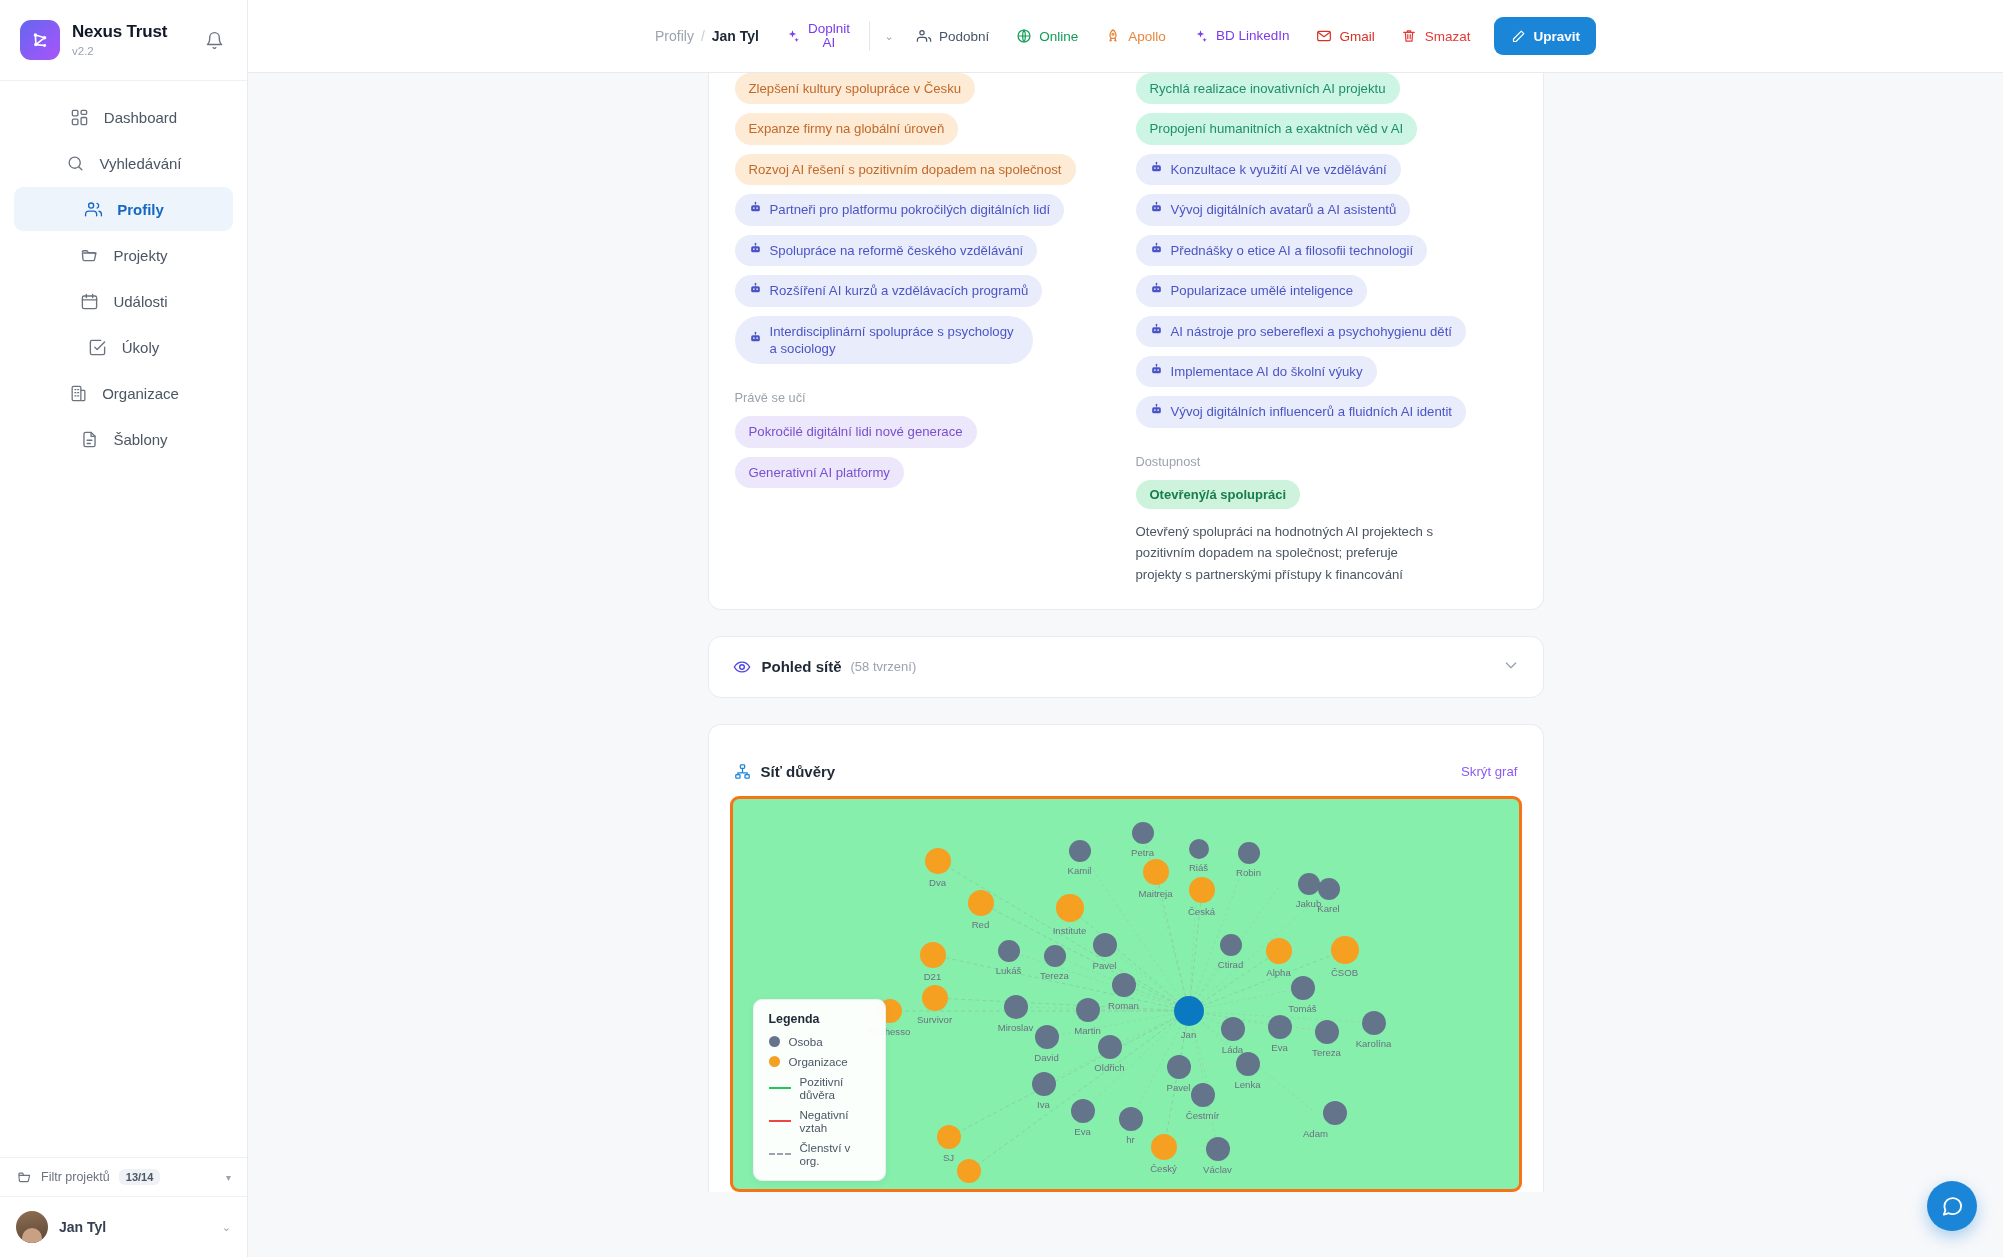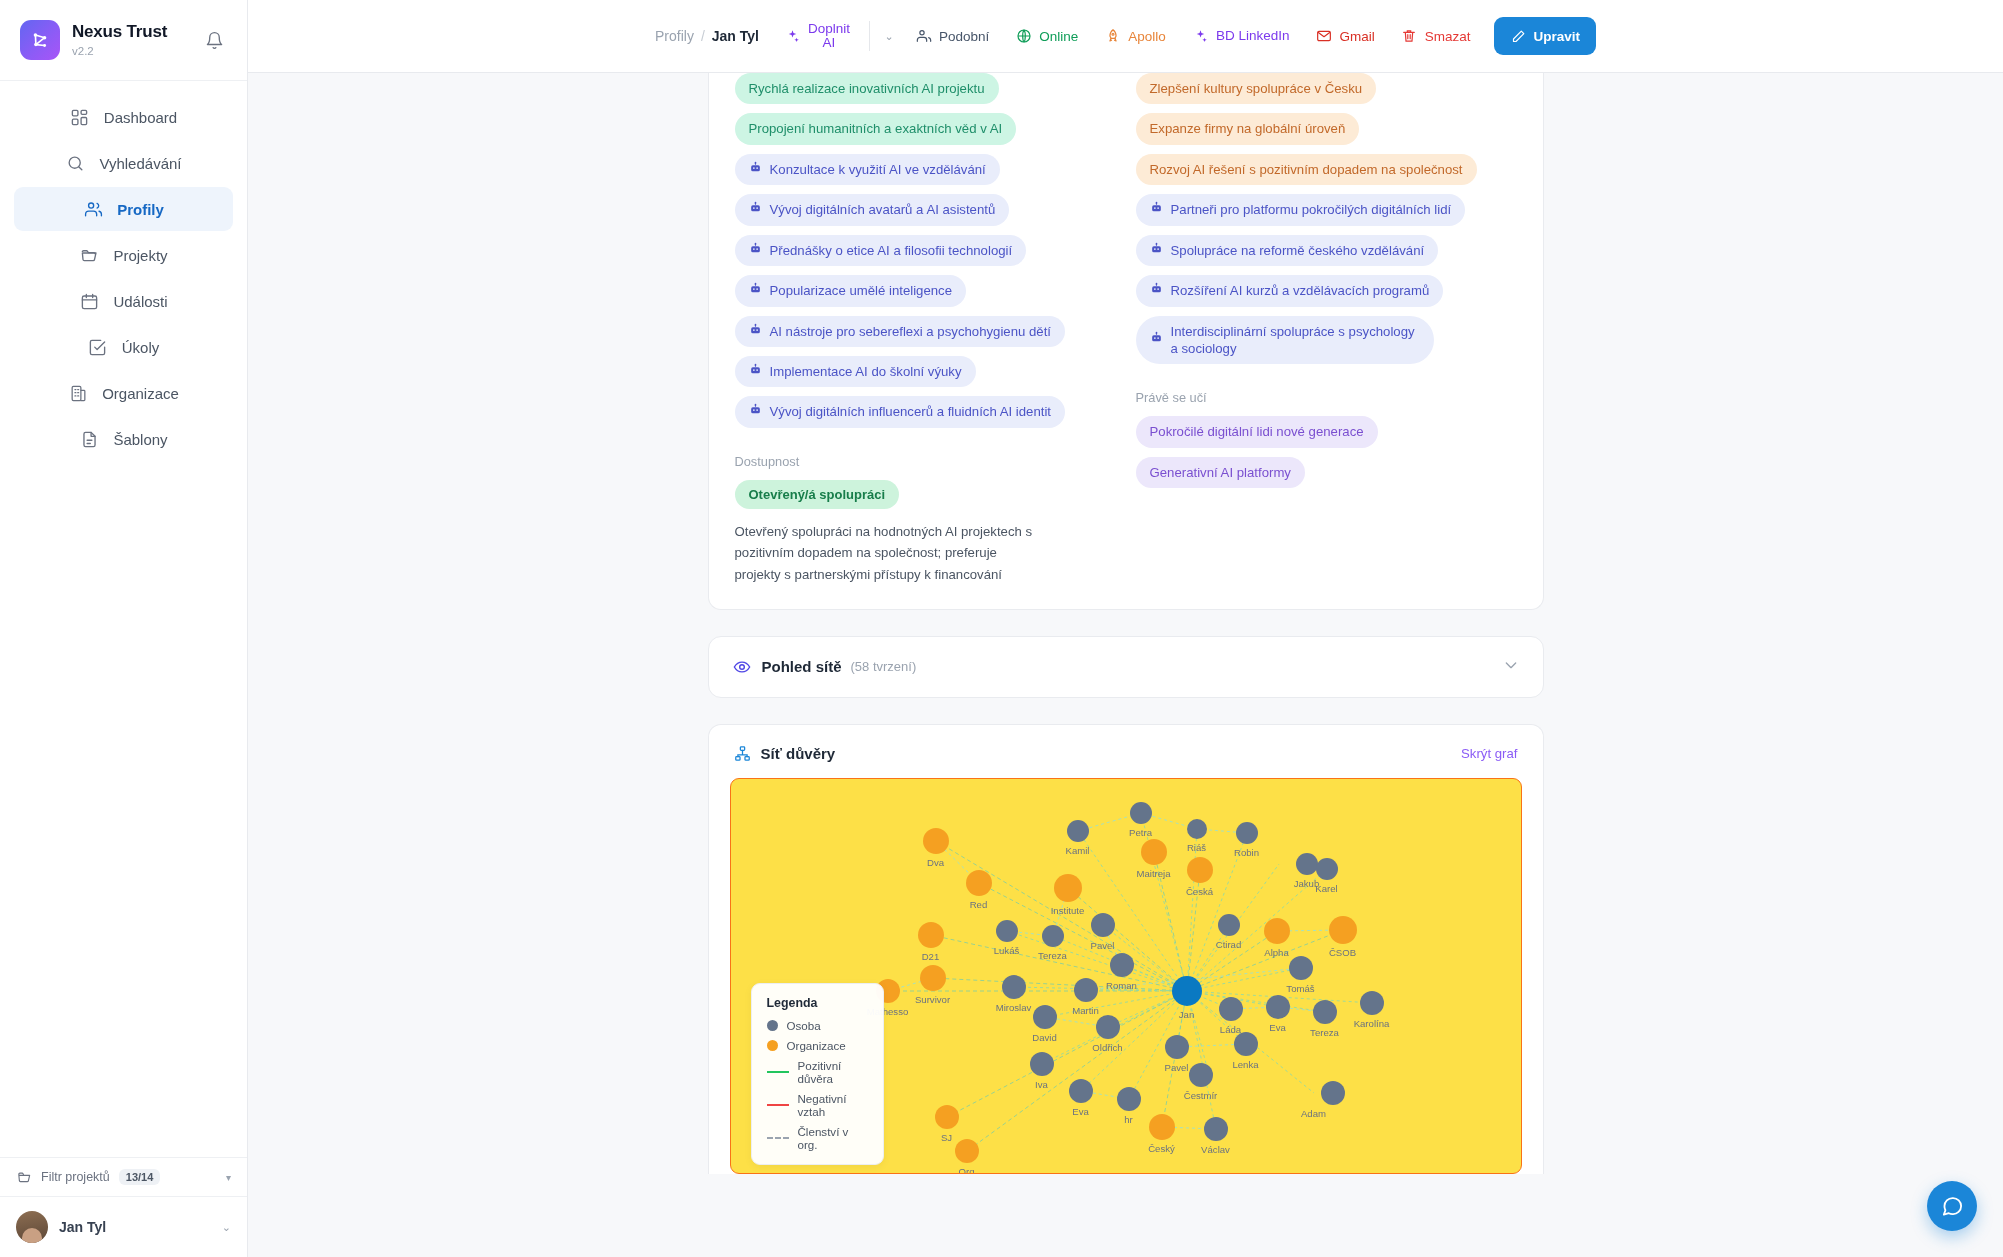--- a/index.html
+++ b/index.html
@@ -128,27 +128,27 @@
     margin-top: 26px; height: 62px; display: flex; align-items: center;
     padding: 0 24px; cursor: pointer;
   }
   .net-eye { color: #4f46e5; display: flex; margin-right: 11px; }
   .net-title { font-size: 15px; font-weight: 700; color: #1f2937; }
   .net-count { font-size: 13px; color: #9aa3af; margin-left: 9px; }
   .net-chev { margin-left: auto; color: #9aa3af; }
 
   
   .card-graph { margin-top: 26px; padding: 20px 21px 0 21px; border-radius: 13px 13px 0 0; border-bottom: none; }
-  .graph-head { display: flex; align-items: center; padding: 0 4px 16px 4px; }
+  .graph-head { display: flex; align-items: center; padding: 0 4px 16px 4px; margin-top: 18px; }
   .graph-ico { color: #1b86d8; display: flex; margin-right: 10px; }
   .graph-title { font-size: 15px; font-weight: 700; color: #1f2937; }
   .graph-hide { margin-left: auto; font-size: 13.2px; color: #8b5cf6; cursor: pointer; }
   .graph-canvas {
-    position: relative; height: 396px; background: #fde047;
-    border: 1px solid #f97316; border-radius: 9px; overflow: hidden;
+    position: relative; height: 396px; background: #86efac;
+    border: 3px solid #f97316; border-radius: 9px; overflow: hidden;
   }
   .graph-canvas svg { position: absolute; inset: 0; display: block; }
 
   .node { position: absolute; transform: translate(-50%,-50%); }
   .node .dot { border-radius: 50%; display: block; }
   .node .nlabel {
     position: absolute; left: 50%; transform: translateX(-50%); top: 100%;
     margin-top: 3px; font-size: 9.6px; color: #6b7280; white-space: nowrap;
   }
   .n-person .dot { background: #64748b; }
@@ -401,105 +401,20 @@
     </header>
 
     <div class="scroll">
       <div class="content">
 
         <div class="card card-tags">
           <div class="cols">
 
             <div class="col">
               <div class="tagwrap">
-                <div class="tag tag-green">
-                    <span>Rychlá realizace inovativních AI projektu</span>
-                  </div>
-                <div class="tag tag-green">
-                    <span>Propojení humanitních a exaktních věd v AI</span>
-                  </div>
-                <div class="tag tag-blue">
-                    <span class="bot"><svg width="13" height="13" viewBox="0 0 24 24" fill="currentColor">
-                        <rect x="4" y="8" width="16" height="11" rx="3"></rect>
-                        <rect x="11" y="3" width="2" height="4" rx="1"></rect>
-                        <circle cx="12" cy="2.8" r="1.6"></circle>
-                        <circle cx="9" cy="13" r="1.6" fill="#e9edfb"></circle>
-                        <circle cx="15" cy="13" r="1.6" fill="#e9edfb"></circle>
-                      </svg></span>
-                    <span>Konzultace k využití AI ve vzdělávání</span>
-                  </div>
-                <div class="tag tag-blue">
-                    <span class="bot"><svg width="13" height="13" viewBox="0 0 24 24" fill="currentColor">
-                        <rect x="4" y="8" width="16" height="11" rx="3"></rect>
-                        <rect x="11" y="3" width="2" height="4" rx="1"></rect>
-                        <circle cx="12" cy="2.8" r="1.6"></circle>
-                        <circle cx="9" cy="13" r="1.6" fill="#e9edfb"></circle>
-                        <circle cx="15" cy="13" r="1.6" fill="#e9edfb"></circle>
-                      </svg></span>
-                    <span>Vývoj digitálních avatarů a AI asistentů</span>
-                  </div>
-                <div class="tag tag-blue">
-                    <span class="bot"><svg width="13" height="13" viewBox="0 0 24 24" fill="currentColor">
-                        <rect x="4" y="8" width="16" height="11" rx="3"></rect>
-                        <rect x="11" y="3" width="2" height="4" rx="1"></rect>
-                        <circle cx="12" cy="2.8" r="1.6"></circle>
-                        <circle cx="9" cy="13" r="1.6" fill="#e9edfb"></circle>
-                        <circle cx="15" cy="13" r="1.6" fill="#e9edfb"></circle>
-                      </svg></span>
-                    <span>Přednášky o etice AI a filosofii technologií</span>
-                  </div>
-                <div class="tag tag-blue">
-                    <span class="bot"><svg width="13" height="13" viewBox="0 0 24 24" fill="currentColor">
-                        <rect x="4" y="8" width="16" height="11" rx="3"></rect>
-                        <rect x="11" y="3" width="2" height="4" rx="1"></rect>
-                        <circle cx="12" cy="2.8" r="1.6"></circle>
-                        <circle cx="9" cy="13" r="1.6" fill="#e9edfb"></circle>
-                        <circle cx="15" cy="13" r="1.6" fill="#e9edfb"></circle>
-                      </svg></span>
-                    <span>Popularizace umělé inteligence</span>
-                  </div>
-                <div class="tag tag-blue">
-                    <span class="bot"><svg width="13" height="13" viewBox="0 0 24 24" fill="currentColor">
-                        <rect x="4" y="8" width="16" height="11" rx="3"></rect>
-                        <rect x="11" y="3" width="2" height="4" rx="1"></rect>
-                        <circle cx="12" cy="2.8" r="1.6"></circle>
-                        <circle cx="9" cy="13" r="1.6" fill="#e9edfb"></circle>
-                        <circle cx="15" cy="13" r="1.6" fill="#e9edfb"></circle>
-                      </svg></span>
-                    <span>AI nástroje pro sebereflexi a psychohygienu dětí</span>
-                  </div>
-                <div class="tag tag-blue">
-                    <span class="bot"><svg width="13" height="13" viewBox="0 0 24 24" fill="currentColor">
-                        <rect x="4" y="8" width="16" height="11" rx="3"></rect>
-                        <rect x="11" y="3" width="2" height="4" rx="1"></rect>
-                        <circle cx="12" cy="2.8" r="1.6"></circle>
-                        <circle cx="9" cy="13" r="1.6" fill="#e9edfb"></circle>
-                        <circle cx="15" cy="13" r="1.6" fill="#e9edfb"></circle>
-                      </svg></span>
-                    <span>Implementace AI do školní výuky</span>
-                  </div>
-                <div class="tag tag-blue">
-                    <span class="bot"><svg width="13" height="13" viewBox="0 0 24 24" fill="currentColor">
-                        <rect x="4" y="8" width="16" height="11" rx="3"></rect>
-                        <rect x="11" y="3" width="2" height="4" rx="1"></rect>
-                        <circle cx="12" cy="2.8" r="1.6"></circle>
-                        <circle cx="9" cy="13" r="1.6" fill="#e9edfb"></circle>
-                        <circle cx="15" cy="13" r="1.6" fill="#e9edfb"></circle>
-                      </svg></span>
-                    <span>Vývoj digitálních influencerů a fluidních AI identit</span>
-                  </div>
-              </div>
-
-              <div class="sec-label">Dostupnost</div>
-              <div class="avail-badge">Otevřený/á spolupráci</div>
-              <div class="avail-text">Otevřený spolupráci na hodnotných AI projektech s pozitivním dopadem na společnost; preferuje projekty s partnerskými přístupy k financování</div>
-            </div>
-
-            <div class="col">
-              <div class="tagwrap">
                 <div class="tag tag-orange">
                     <span>Zlepšení kultury spolupráce v Česku</span>
                   </div>
                 <div class="tag tag-orange">
                     <span>Expanze firmy na globální úroveň</span>
                   </div>
                 <div class="tag tag-orange">
                     <span>Rozvoj AI řešení s pozitivním dopadem na společnost</span>
                   </div>
                 <div class="tag tag-blue">
@@ -546,20 +461,105 @@
 
               <div class="sec-label">Právě se učí</div>
               <div class="tagwrap">
                 <div class="tag tag-purple">
                     <span>Pokročilé digitální lidi nové generace</span>
                   </div>
                 <div class="tag tag-purple">
                     <span>Generativní AI platformy</span>
                   </div>
               </div>
+            </div>
+
+            <div class="col">
+              <div class="tagwrap">
+                <div class="tag tag-green">
+                    <span>Rychlá realizace inovativních AI projektu</span>
+                  </div>
+                <div class="tag tag-green">
+                    <span>Propojení humanitních a exaktních věd v AI</span>
+                  </div>
+                <div class="tag tag-blue">
+                    <span class="bot"><svg width="13" height="13" viewBox="0 0 24 24" fill="currentColor">
+                        <rect x="4" y="8" width="16" height="11" rx="3"></rect>
+                        <rect x="11" y="3" width="2" height="4" rx="1"></rect>
+                        <circle cx="12" cy="2.8" r="1.6"></circle>
+                        <circle cx="9" cy="13" r="1.6" fill="#e9edfb"></circle>
+                        <circle cx="15" cy="13" r="1.6" fill="#e9edfb"></circle>
+                      </svg></span>
+                    <span>Konzultace k využití AI ve vzdělávání</span>
+                  </div>
+                <div class="tag tag-blue">
+                    <span class="bot"><svg width="13" height="13" viewBox="0 0 24 24" fill="currentColor">
+                        <rect x="4" y="8" width="16" height="11" rx="3"></rect>
+                        <rect x="11" y="3" width="2" height="4" rx="1"></rect>
+                        <circle cx="12" cy="2.8" r="1.6"></circle>
+                        <circle cx="9" cy="13" r="1.6" fill="#e9edfb"></circle>
+                        <circle cx="15" cy="13" r="1.6" fill="#e9edfb"></circle>
+                      </svg></span>
+                    <span>Vývoj digitálních avatarů a AI asistentů</span>
+                  </div>
+                <div class="tag tag-blue">
+                    <span class="bot"><svg width="13" height="13" viewBox="0 0 24 24" fill="currentColor">
+                        <rect x="4" y="8" width="16" height="11" rx="3"></rect>
+                        <rect x="11" y="3" width="2" height="4" rx="1"></rect>
+                        <circle cx="12" cy="2.8" r="1.6"></circle>
+                        <circle cx="9" cy="13" r="1.6" fill="#e9edfb"></circle>
+                        <circle cx="15" cy="13" r="1.6" fill="#e9edfb"></circle>
+                      </svg></span>
+                    <span>Přednášky o etice AI a filosofii technologií</span>
+                  </div>
+                <div class="tag tag-blue">
+                    <span class="bot"><svg width="13" height="13" viewBox="0 0 24 24" fill="currentColor">
+                        <rect x="4" y="8" width="16" height="11" rx="3"></rect>
+                        <rect x="11" y="3" width="2" height="4" rx="1"></rect>
+                        <circle cx="12" cy="2.8" r="1.6"></circle>
+                        <circle cx="9" cy="13" r="1.6" fill="#e9edfb"></circle>
+                        <circle cx="15" cy="13" r="1.6" fill="#e9edfb"></circle>
+                      </svg></span>
+                    <span>Popularizace umělé inteligence</span>
+                  </div>
+                <div class="tag tag-blue">
+                    <span class="bot"><svg width="13" height="13" viewBox="0 0 24 24" fill="currentColor">
+                        <rect x="4" y="8" width="16" height="11" rx="3"></rect>
+                        <rect x="11" y="3" width="2" height="4" rx="1"></rect>
+                        <circle cx="12" cy="2.8" r="1.6"></circle>
+                        <circle cx="9" cy="13" r="1.6" fill="#e9edfb"></circle>
+                        <circle cx="15" cy="13" r="1.6" fill="#e9edfb"></circle>
+                      </svg></span>
+                    <span>AI nástroje pro sebereflexi a psychohygienu dětí</span>
+                  </div>
+                <div class="tag tag-blue">
+                    <span class="bot"><svg width="13" height="13" viewBox="0 0 24 24" fill="currentColor">
+                        <rect x="4" y="8" width="16" height="11" rx="3"></rect>
+                        <rect x="11" y="3" width="2" height="4" rx="1"></rect>
+                        <circle cx="12" cy="2.8" r="1.6"></circle>
+                        <circle cx="9" cy="13" r="1.6" fill="#e9edfb"></circle>
+                        <circle cx="15" cy="13" r="1.6" fill="#e9edfb"></circle>
+                      </svg></span>
+                    <span>Implementace AI do školní výuky</span>
+                  </div>
+                <div class="tag tag-blue">
+                    <span class="bot"><svg width="13" height="13" viewBox="0 0 24 24" fill="currentColor">
+                        <rect x="4" y="8" width="16" height="11" rx="3"></rect>
+                        <rect x="11" y="3" width="2" height="4" rx="1"></rect>
+                        <circle cx="12" cy="2.8" r="1.6"></circle>
+                        <circle cx="9" cy="13" r="1.6" fill="#e9edfb"></circle>
+                        <circle cx="15" cy="13" r="1.6" fill="#e9edfb"></circle>
+                      </svg></span>
+                    <span>Vývoj digitálních influencerů a fluidních AI identit</span>
+                  </div>
+              </div>
+
+              <div class="sec-label">Dostupnost</div>
+              <div class="avail-badge">Otevřený/á spolupráci</div>
+              <div class="avail-text">Otevřený spolupráci na hodnotných AI projektech s pozitivním dopadem na společnost; preferuje projekty s partnerskými přístupy k financování</div>
             </div>
 
           </div>
         </div>
 
         <div class="card card-net">
           <span class="net-eye">
             <svg width="18" height="18" viewBox="0 0 24 24" fill="none" stroke="currentColor" stroke-width="1.9">
                 <path d="M1.8 12S5.5 5.5 12 5.5 22.2 12 22.2 12 18.5 18.5 12 18.5 1.8 12 1.8 12z"></path>
                 <circle cx="12" cy="12" r="3.1"></circle>

